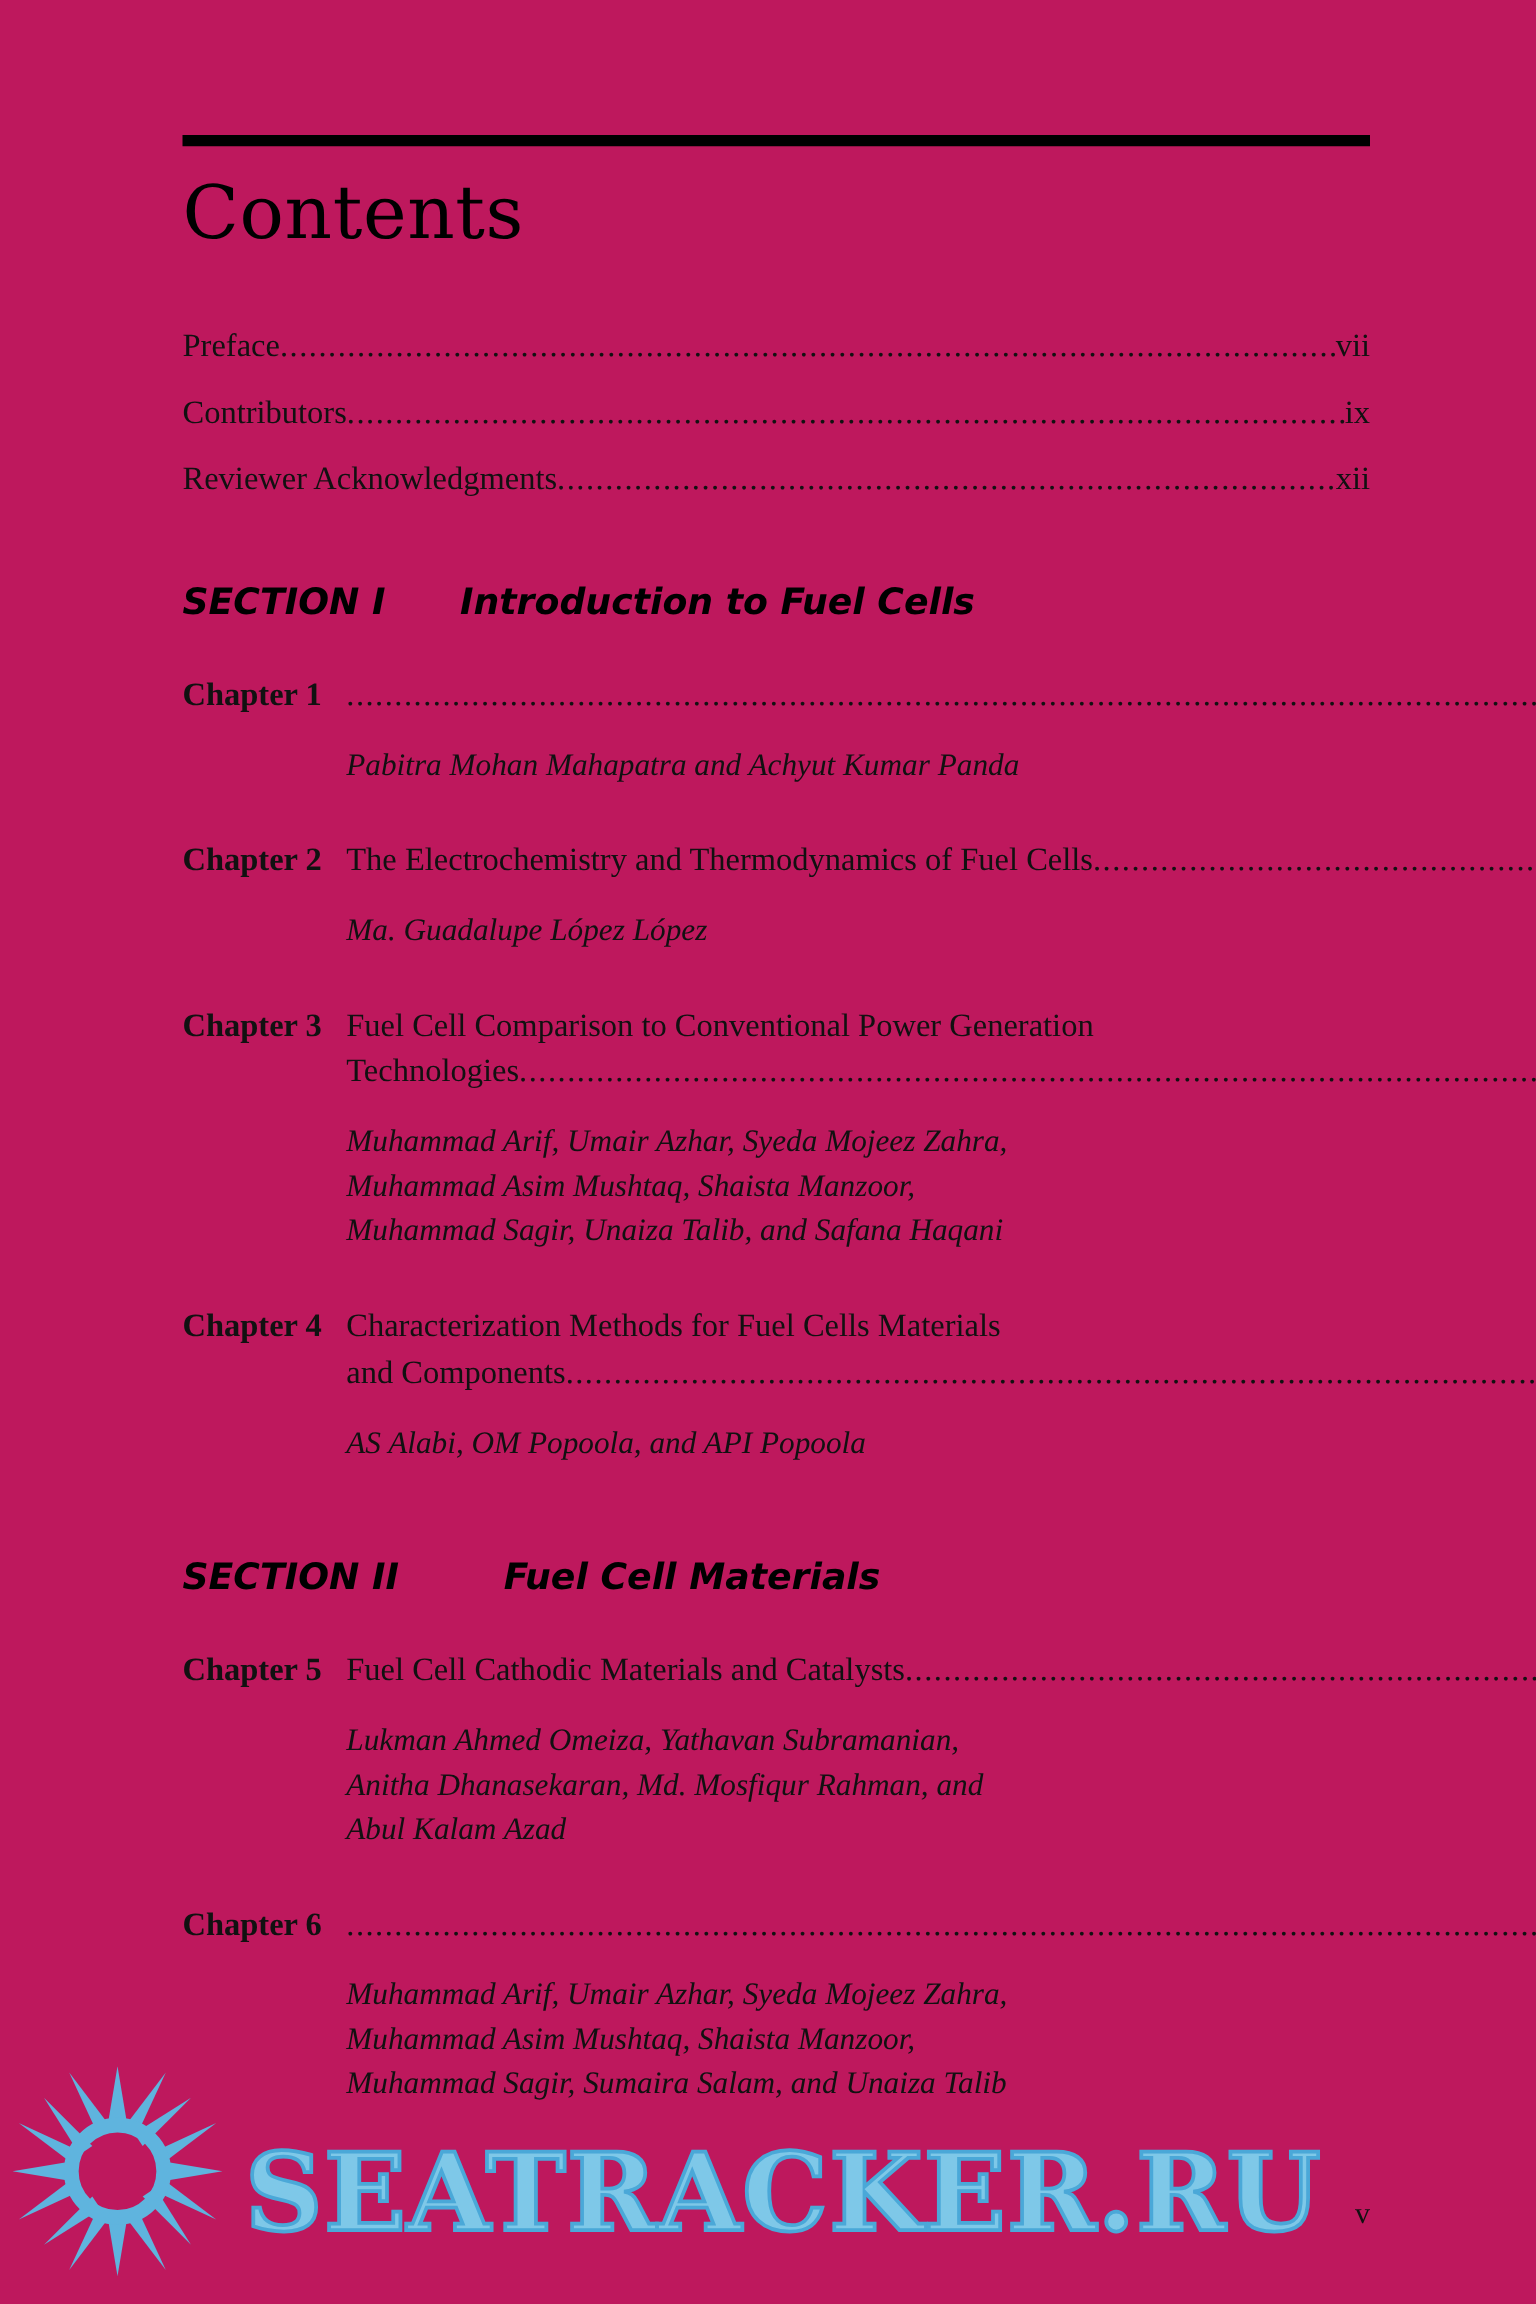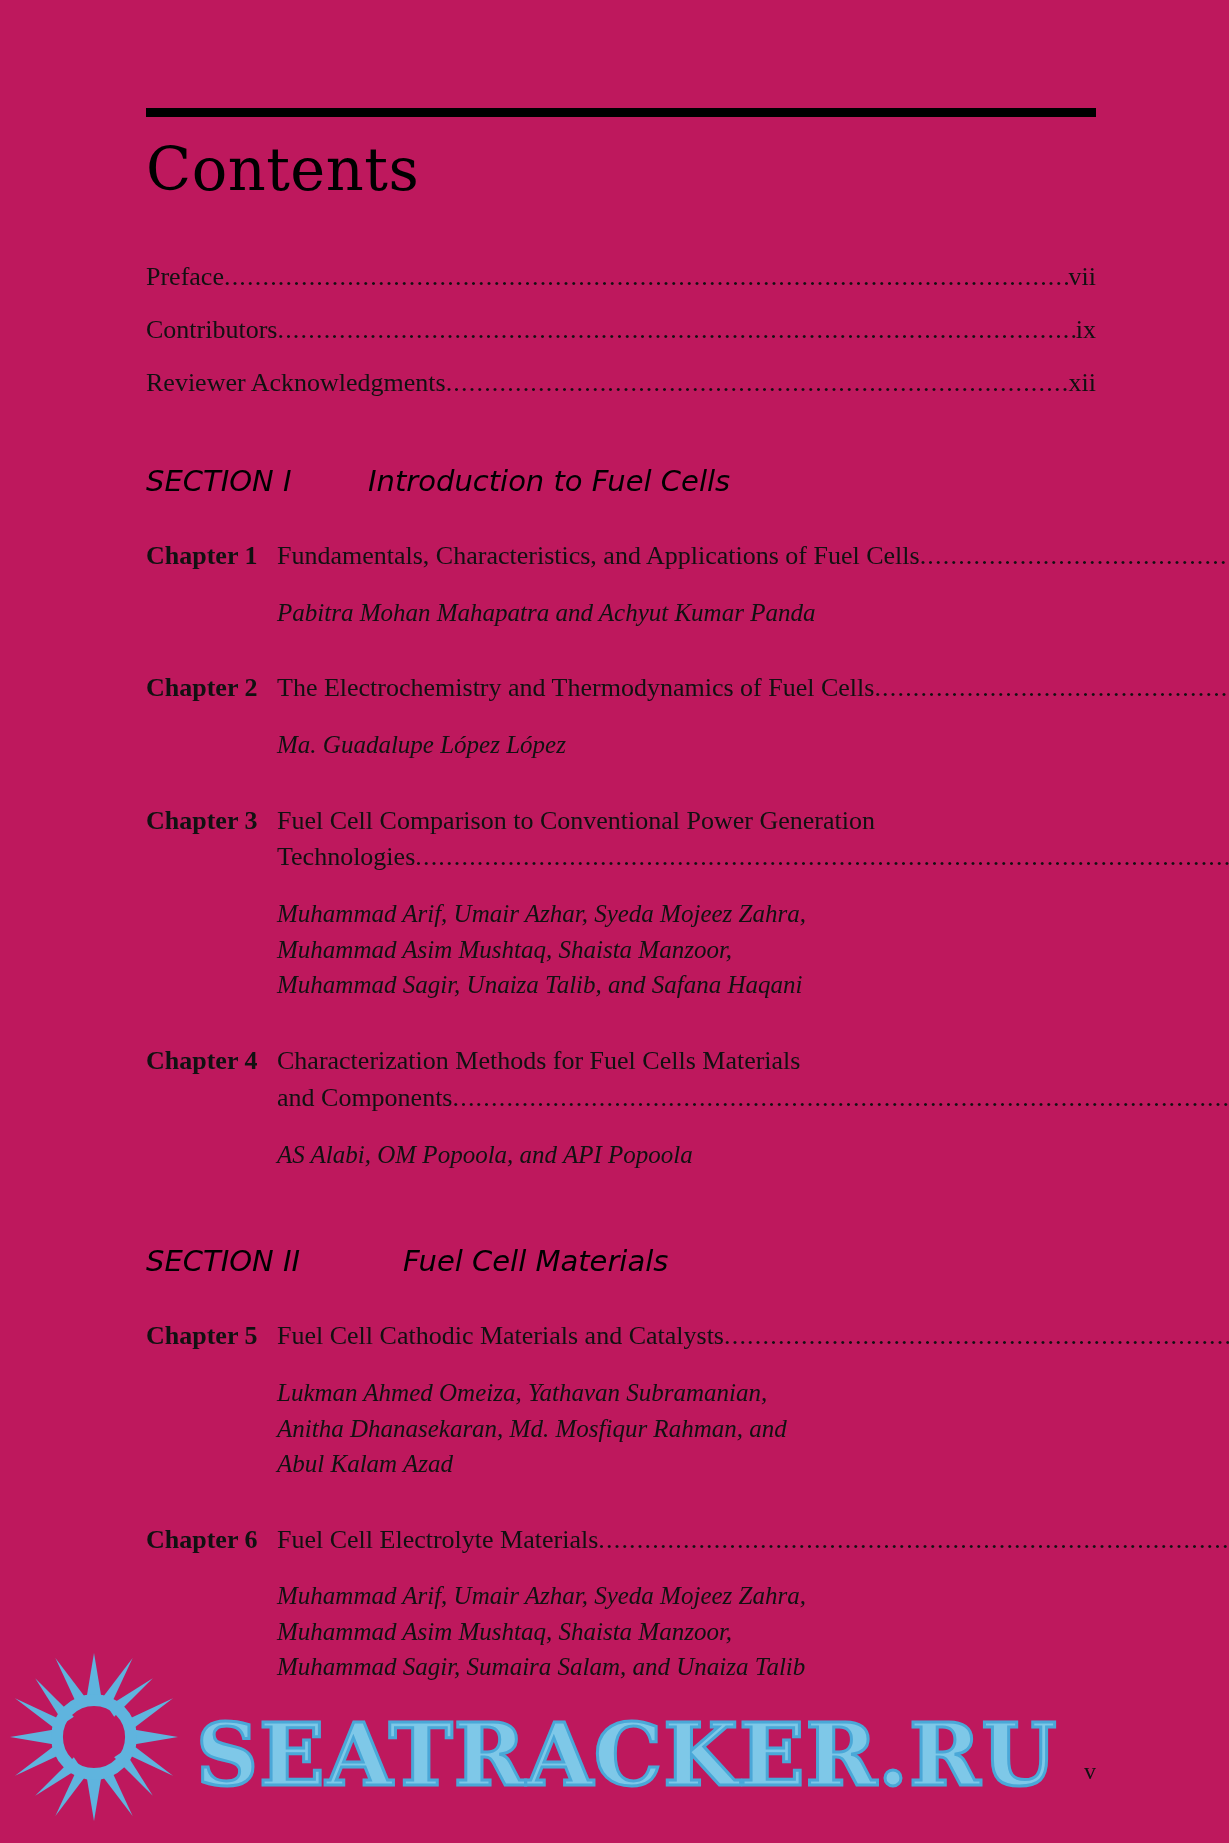--- a/index.html
+++ b/index.html
@@ -58,21 +58,21 @@
     font-size: 26px;
   }
   .fm-page { flex: none; }
 
   
   .section-head {
     display: flex;
     align-items: flex-end;
     font-family: "DejaVu Sans", sans-serif;
     font-style: italic;
-    font-weight: normal;
+    font-weight: bold;
     font-size: 29px;
     margin: 0;
     color: #000000;
   }
   .section-num { flex: none; width: 222px; }
   .section-title { flex: none; }
 
   .sec1 { margin-top: 62px; }
   .sec2 { margin-top: 72px; gap: 35px; }
 
@@ -183,21 +183,20 @@
 
     <div class="section-head sec1">
       <span class="section-num">SECTION I</span>
       <span class="section-title">Introduction to Fuel Cells</span>
     </div>
 
     <div class="chapter">
       <div class="chap-label">Chapter 1</div>
       <div class="chap-body">
         <div class="chap-line">
-          <span class="chap-text">Fundamentals, Characteristics, and Applications of Fuel Cells</span>
           <span class="chap-dots">......................................................................................................................................................................................................</span>
 
         </div>
         <div class="authors">
           <div>Pabitra Mohan Mahapatra and Achyut Kumar Panda</div>
         </div>
       </div>
     </div>
 
     <div class="chapter">
@@ -264,21 +263,20 @@
           <div>Anitha Dhanasekaran, Md. Mosfiqur Rahman, and</div>
           <div>Abul Kalam Azad</div>
         </div>
       </div>
     </div>
 
     <div class="chapter">
       <div class="chap-label">Chapter 6</div>
       <div class="chap-body">
         <div class="chap-line">
-          <span class="chap-text">Fuel Cell Electrolyte Materials </span>
           <span class="chap-dots">......................................................................................................................................................................................................</span>
 
         </div>
         <div class="authors">
           <div>Muhammad Arif, Umair Azhar, Syeda Mojeez Zahra,</div>
           <div>Muhammad Asim Mushtaq, Shaista Manzoor,</div>
           <div>Muhammad Sagir, Sumaira Salam, and Unaiza Talib</div>
         </div>
       </div>
     </div>

